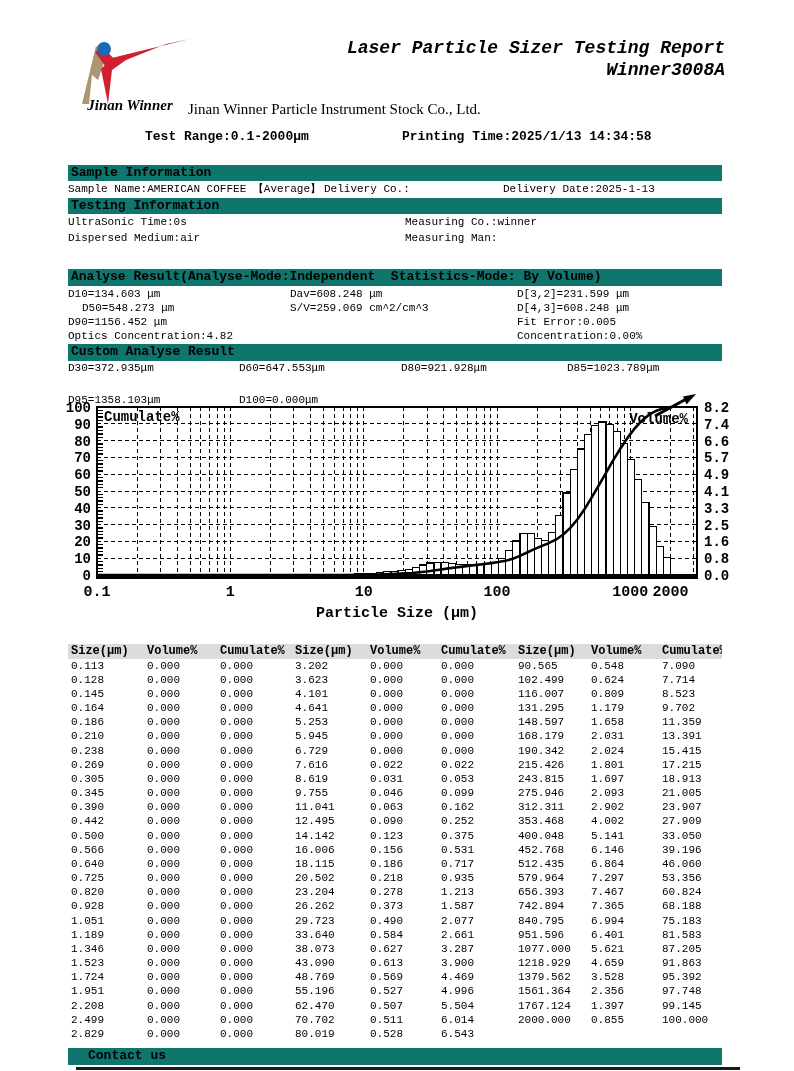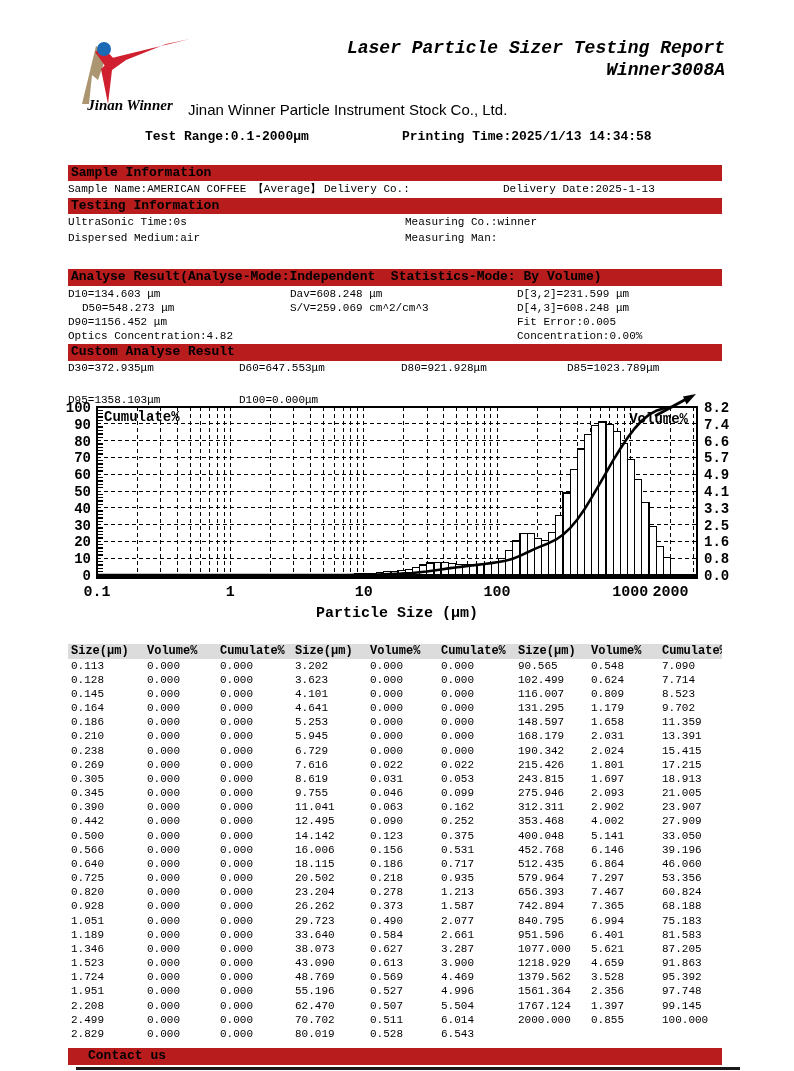--- a/index.html
+++ b/index.html
@@ -1,21 +1,21 @@
 <!DOCTYPE html>
 <html><head>
 <meta charset="utf-8">
 <style>
   html,body{margin:0;padding:0;background:#fff;}
   .page{position:relative;width:794px;height:1071px;background:#fff;overflow:hidden;color:#000;}
   .abs{position:absolute;}
   .mono{font-family:"Liberation Mono","DejaVu Sans Mono",monospace;}
-  .sans{font-family:Liberation Sans, sans-serif;}
+  .sans{font-family:Liberation Serif, serif;}
   .serif{font-family:"Liberation Serif",serif;}
-  .graybar{position:absolute;left:68px;width:654px;background:#b91c1c;
+  .graybar{position:absolute;left:68px;width:654px;background:#0f766e;
            font-family:"Liberation Mono","DejaVu Sans Mono",monospace;
            font-weight:bold;font-size:13px;line-height:16px;padding-left:3px;box-sizing:border-box;white-space:pre;}
   .info{font-family:"Liberation Mono","DejaVu Sans Mono",monospace;font-size:11px;line-height:15px;white-space:pre;}
   .title{font-family:"Liberation Mono","DejaVu Sans Mono",monospace;font-weight:bold;font-style:italic;
          font-size:18px;text-align:right;white-space:pre;}
   .trow{display:grid;grid-template-columns:76px 73px 75px 75px 71px 77px 73px 71px 1fr;
         height:14.18px;line-height:14.18px;font-size:11px;padding-left:3px;
         font-family:"Liberation Mono","DejaVu Sans Mono",monospace;white-space:pre;}
   .thead{position:absolute;left:68px;top:644px;width:654px;height:15px;background:#dcdcdc;
          display:grid;grid-template-columns:76px 73px 75px 75px 71px 77px 73px 71px 1fr;

